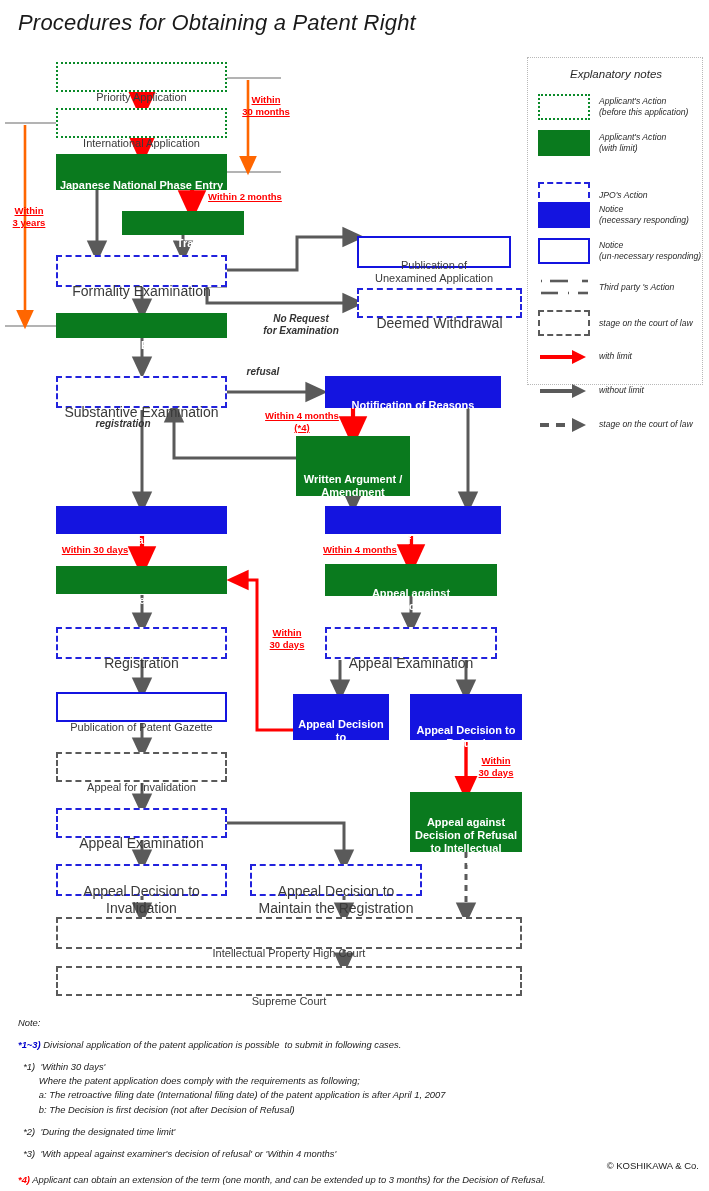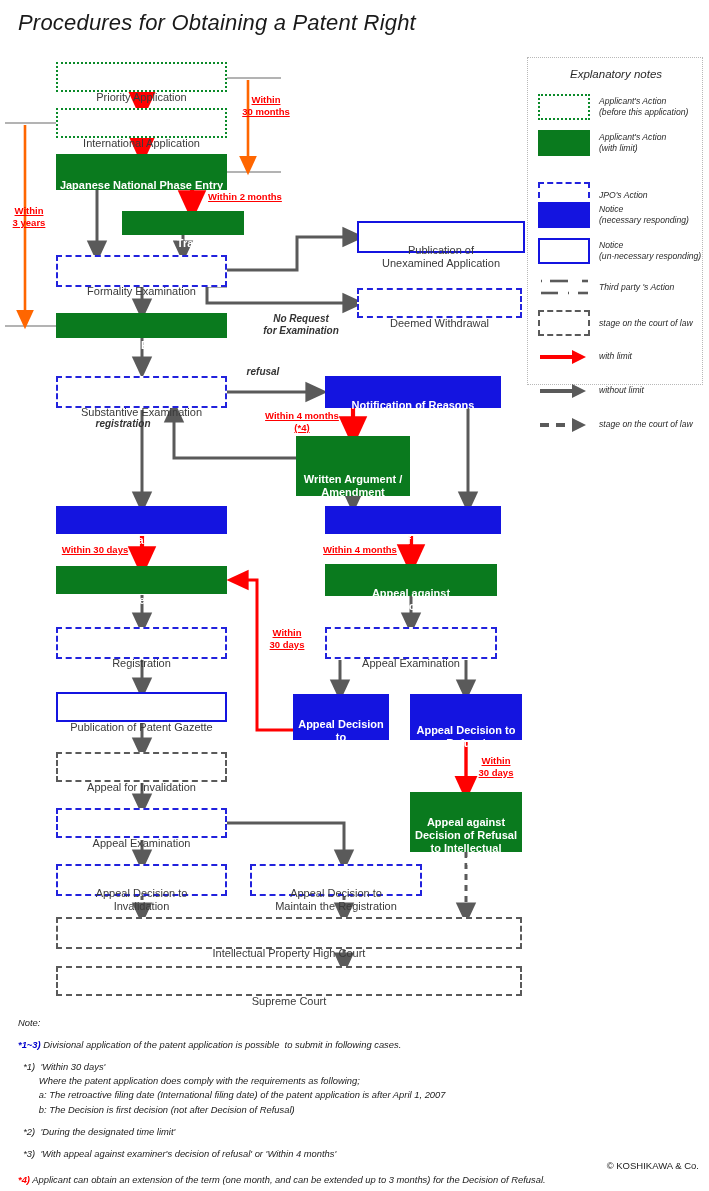--- a/index.html
+++ b/index.html
@@ -11,21 +11,21 @@
   .title{position:absolute;left:18px;top:10px;font-size:22px;font-style:italic;
          letter-spacing:0.2px;color:#1a1a1a;white-space:nowrap;}
 
   
   .box{position:absolute;box-sizing:border-box;display:flex;align-items:center;
        justify-content:center;text-align:center;line-height:1.18;}
   .box span{display:block;width:100%;margin-top:40px;}
 
   .b-appl-before{border:2px dotted #0a8a29;background:#fff;color:#3a3a3a;font-size:11px;}
   .b-appl-limit{background:#0a7a1e;border:1px solid #0a7a1e;color:#fff;font-size:11px;font-weight:bold;}
-  .b-jpo{border:2px dashed #2222dd;background:#fff;color:#3a3a3a;font-size:11px;}
+  .b-jpo{border:2px dashed #2222dd;background:#fff;color:#3a3a3a;font-size:14px;}
   .b-notice-nec{background:#1414e0;border:1px solid #1414e0;color:#fff;font-size:11px;font-weight:bold;}
   .b-notice-un{border:2px solid #1414e0;background:#fff;color:#3a3a3a;font-size:11px;}
   .b-third{border:2px dashed #5a5a5a;background:#fff;color:#3a3a3a;font-size:11px;}
   .b-court{border:2px dashed #5a5a5a;background:#fff;color:#3a3a3a;font-size:11px;}
 
   
   .lab{position:absolute;font-size:9.5px;line-height:1.22;text-align:center;}
   .lab-red{color:#ff0000;font-weight:bold;text-decoration:underline;}
   .lab-gray{color:#333;font-style:italic;font-size:10px;text-decoration:none;font-weight:bold;}
 
@@ -159,21 +159,21 @@
 (Application)</span></div>
 
   <div class="box b-appl-limit" style="left:122px;top:211px;width:122px;height:24px;">
     <span>National Translation</span>
     </div>
 
   <div class="box b-jpo" style="left:56px;top:255px;width:171px;height:32px;">
     <span>Formality Examination</span>
     </div>
 
-  <div class="box b-notice-un" style="left:357px;top:221px;width:168px;height:32px;white-space:pre-line;justify-content:center;">
+  <div class="box b-notice-un" style="left:357px;top:236px;width:154px;height:32px;white-space:pre-line;justify-content:center;">
     <span>Publication of
 Unexamined Application</span></div>
 
   <div class="box b-jpo" style="left:357px;top:288px;width:165px;height:30px;">
     <span>Deemed Withdrawal</span>
     </div>
 
   <div class="box b-appl-limit" style="left:56px;top:313px;width:171px;height:25px;">
     <span>Request for Examination</span>
     </div>

